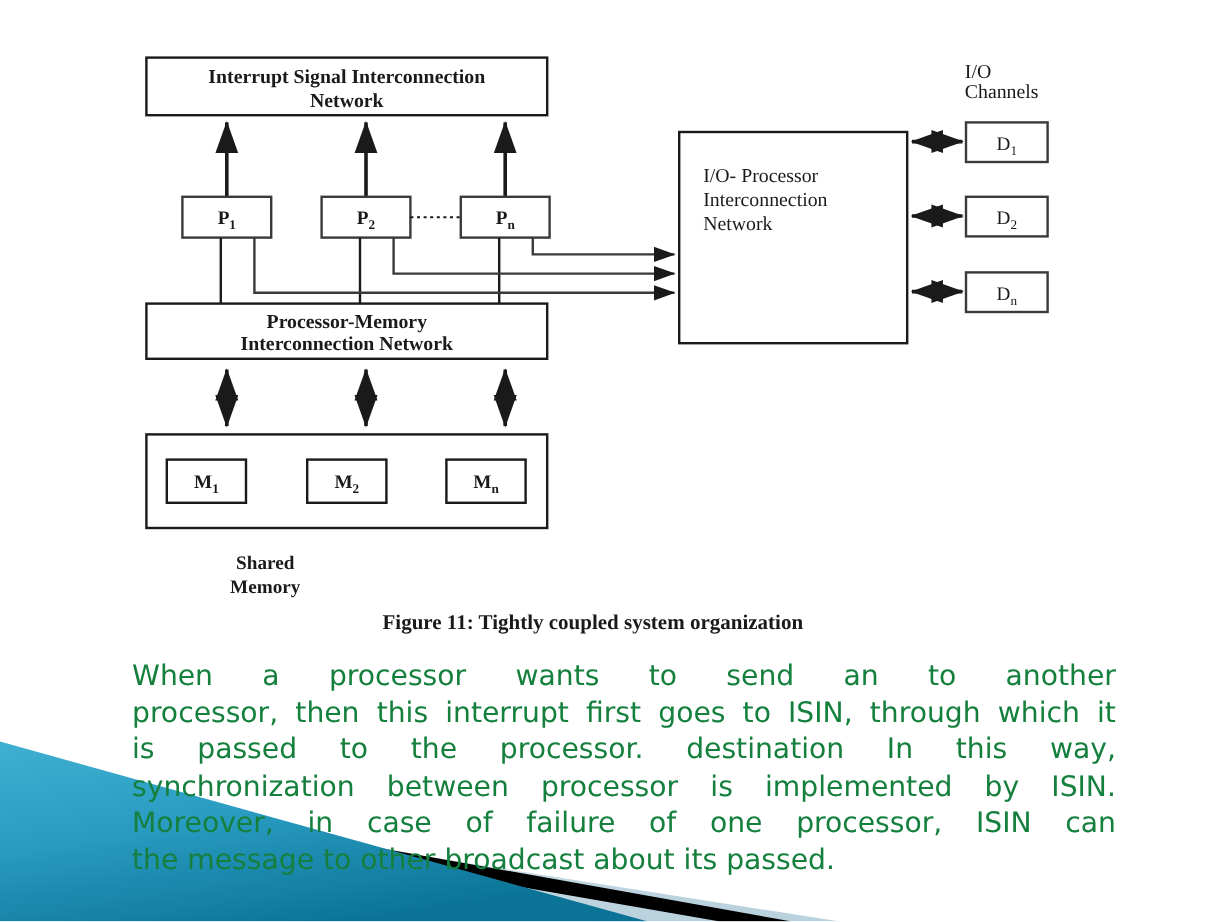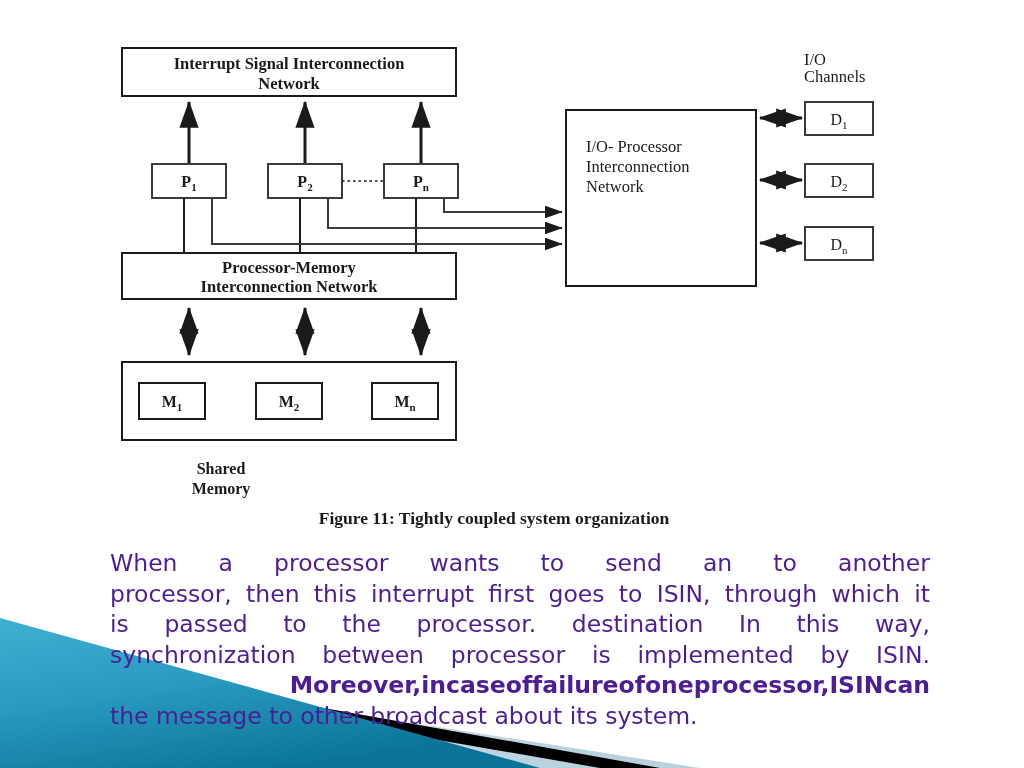--- a/index.html
+++ b/index.html
@@ -43,21 +43,21 @@
 
   
   #body-paragraph {
     position: absolute;
     left: 110px;
     top: 548px;
     width: 820px;
     font-family: "DejaVu Sans", sans-serif;
     font-size: 23.5px;
     line-height: 30.5px;
-    color: #4c1d95;
+    color: #15803d;
     text-align: justify;
     text-justify: inter-word;
     z-index: 4;
   }
 </style>
 </head>
 <body>
 
 <div id="slide">
 
@@ -192,22 +192,22 @@
     </g>
 
     <text x="494" y="524" text-anchor="middle" font-family="'Liberation Serif', serif" font-size="17.5" font-weight="700" fill="#1a1a1a">Figure 11: Tightly coupled system organization</text>
   </svg>
 
   <div id="body-paragraph">
       <div style="display: flex; justify-content: space-between; white-space: pre;"><span>When</span><span>a</span><span>processor</span><span>wants</span><span>to</span><span>send</span><span>an</span><span>to</span><span>another</span></div>
       <div style="display: flex; justify-content: space-between; white-space: pre;"><span>processor,</span><span>then</span><span>this</span><span>interrupt</span><span>first</span><span>goes</span><span>to</span><span>ISIN,</span><span>through</span><span>which</span><span>it</span></div>
       <div style="display: flex; justify-content: space-between; white-space: pre;"><span>is</span><span>passed</span><span>to</span><span>the</span><span>processor.</span><span>destination</span><span>In</span><span>this</span><span>way,</span></div>
       <div style="display: flex; justify-content: space-between; white-space: pre;"><span>synchronization</span><span>between</span><span>processor</span><span>is</span><span>implemented</span><span>by</span><span>ISIN.</span></div>
-      <div style="display: flex; justify-content: flex-end; white-space: pre; font-weight: bold;"><span>Moreover,</span><span>in</span><span>case</span><span>of</span><span>failure</span><span>of</span><span>one</span><span>processor,</span><span>ISIN</span><span>can</span></div>
-      <div style="display: flex; justify-content: flex-start; white-space: pre;"><span>the</span><span> </span><span>message</span><span> </span><span>to</span><span> </span><span>other</span><span> </span><span>broadcast</span><span> </span><span>about</span><span> </span><span>its</span><span> </span><span>system.</span></div>
+      <div style="display: flex; justify-content: space-between; white-space: pre;"><span>Moreover,</span><span>in</span><span>case</span><span>of</span><span>failure</span><span>of</span><span>one</span><span>processor,</span><span>ISIN</span><span>can</span></div>
+      <div style="display: flex; justify-content: flex-start; white-space: pre;"><span>the</span><span> </span><span>message</span><span> </span><span>to</span><span> </span><span>other</span><span> </span><span>broadcast</span><span> </span><span>about</span><span> </span><span>its</span><span> </span><span>passed.</span></div>
     </div>
 
   <svg id="corner-decoration" viewBox="0 0 700 180" preserveAspectRatio="none" xmlns="http://www.w3.org/2000/svg">
     <defs>
       <linearGradient id="tealGrad" x1="0" y1="0" x2="0.55" y2="1">
         <stop offset="0%" stop-color="#3fb0d0"></stop>
         <stop offset="45%" stop-color="#2a9cc2"></stop>
         <stop offset="100%" stop-color="#0b7496"></stop>
       </linearGradient>
       <linearGradient id="paleGrad" x1="0" y1="0" x2="1" y2="0.4">

